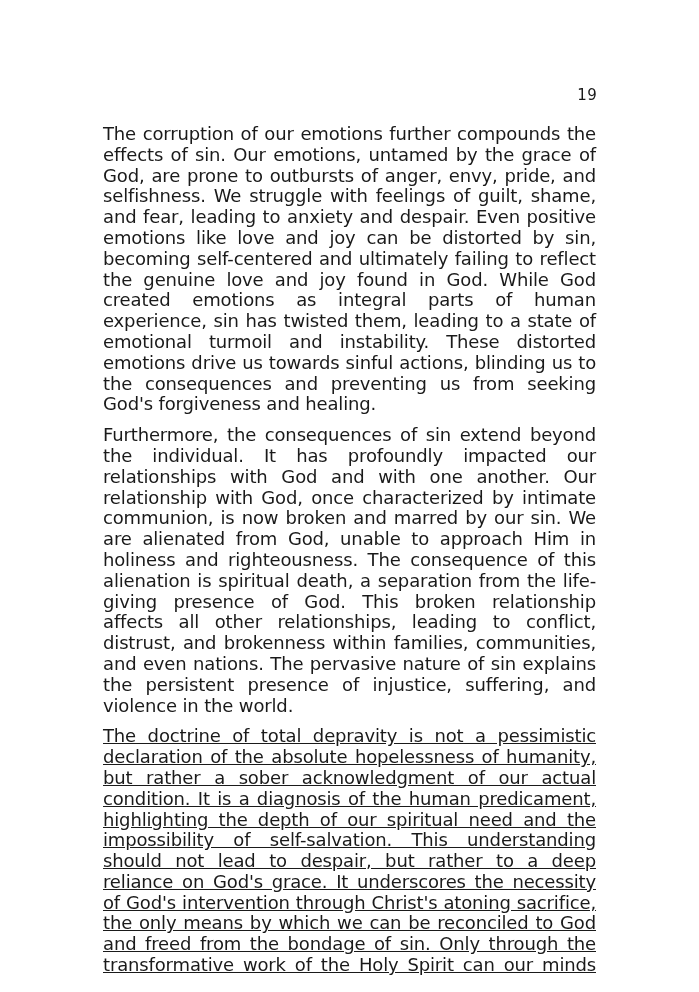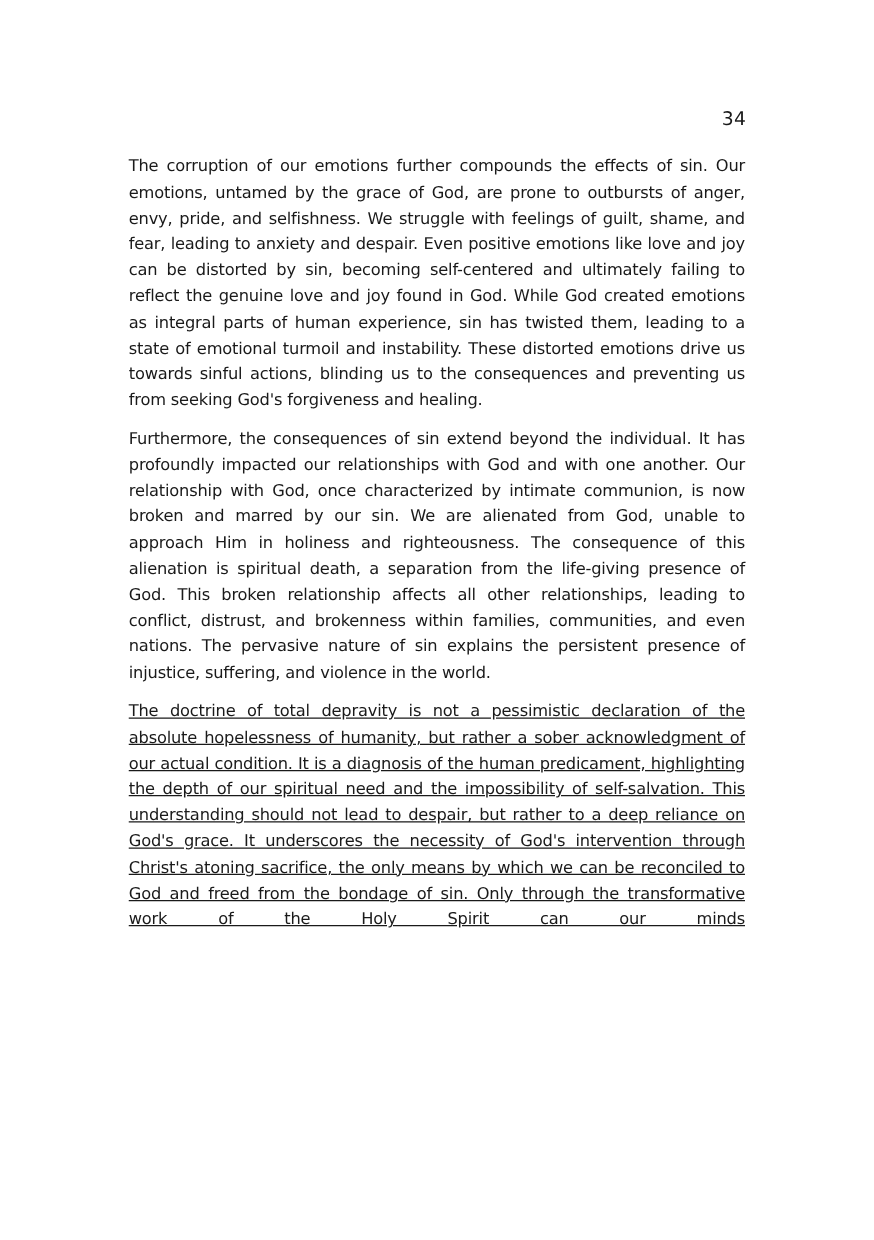--- a/index.html
+++ b/index.html
@@ -24,33 +24,33 @@
     letter-spacing: 0.3px;
   }
   .body-text {
     position: absolute;
     top: 124px;
     left: 103px;
     width: 493px;
   }
   .para {
     margin: 0 0 10px 0;
-    font-size: 13px;
+    font-size: 18px;
     line-height: 20.8px;
     text-align: justify;
     letter-spacing: -0.15px;
     word-spacing: 0px;
   }
   .para.continues {
     text-align-last: justify;
     text-decoration: underline;
   }
 </style>
 </head>
 <body>
 
-<div class="page-number">34</div>
+<div class="page-number">19</div>
 
 <div class="body-text">
   <p class="para">The corruption of our emotions further compounds the effects of sin. Our emotions, untamed by the grace of God, are prone to outbursts of anger, envy, pride, and selfishness. We struggle with feelings of guilt, shame, and fear, leading to anxiety and despair. Even positive emotions like love and joy can be distorted by sin, becoming self-centered and ultimately failing to reflect the genuine love and joy found in God. While God created emotions as integral parts of human experience, sin has twisted them, leading to a state of emotional turmoil and instability. These distorted emotions drive us towards sinful actions, blinding us to the consequences and preventing us from seeking God's forgiveness and healing.</p>
   <p class="para">Furthermore, the consequences of sin extend beyond the individual. It has profoundly impacted our relationships with God and with one another. Our relationship with God, once characterized by intimate communion, is now broken and marred by our sin. We are alienated from God, unable to approach Him in holiness and righteousness. The consequence of this alienation is spiritual death, a separation from the life-giving presence of God. This broken relationship affects all other relationships, leading to conflict, distrust, and brokenness within families, communities, and even nations. The pervasive nature of sin explains the persistent presence of injustice, suffering, and violence in the world.</p>
   <p class="para continues">The doctrine of total depravity is not a pessimistic declaration of the absolute hopelessness of humanity, but rather a sober acknowledgment of our actual condition. It is a diagnosis of the human predicament, highlighting the depth of our spiritual need and the impossibility of self-salvation. This understanding should not lead to despair, but rather to a deep reliance on God's grace. It underscores the necessity of God's intervention through Christ's atoning sacrifice, the only means by which we can be reconciled to God and freed from the bondage of sin. Only through the transformative work of the Holy Spirit can our minds</p>
 </div>
 
 </body></html>

